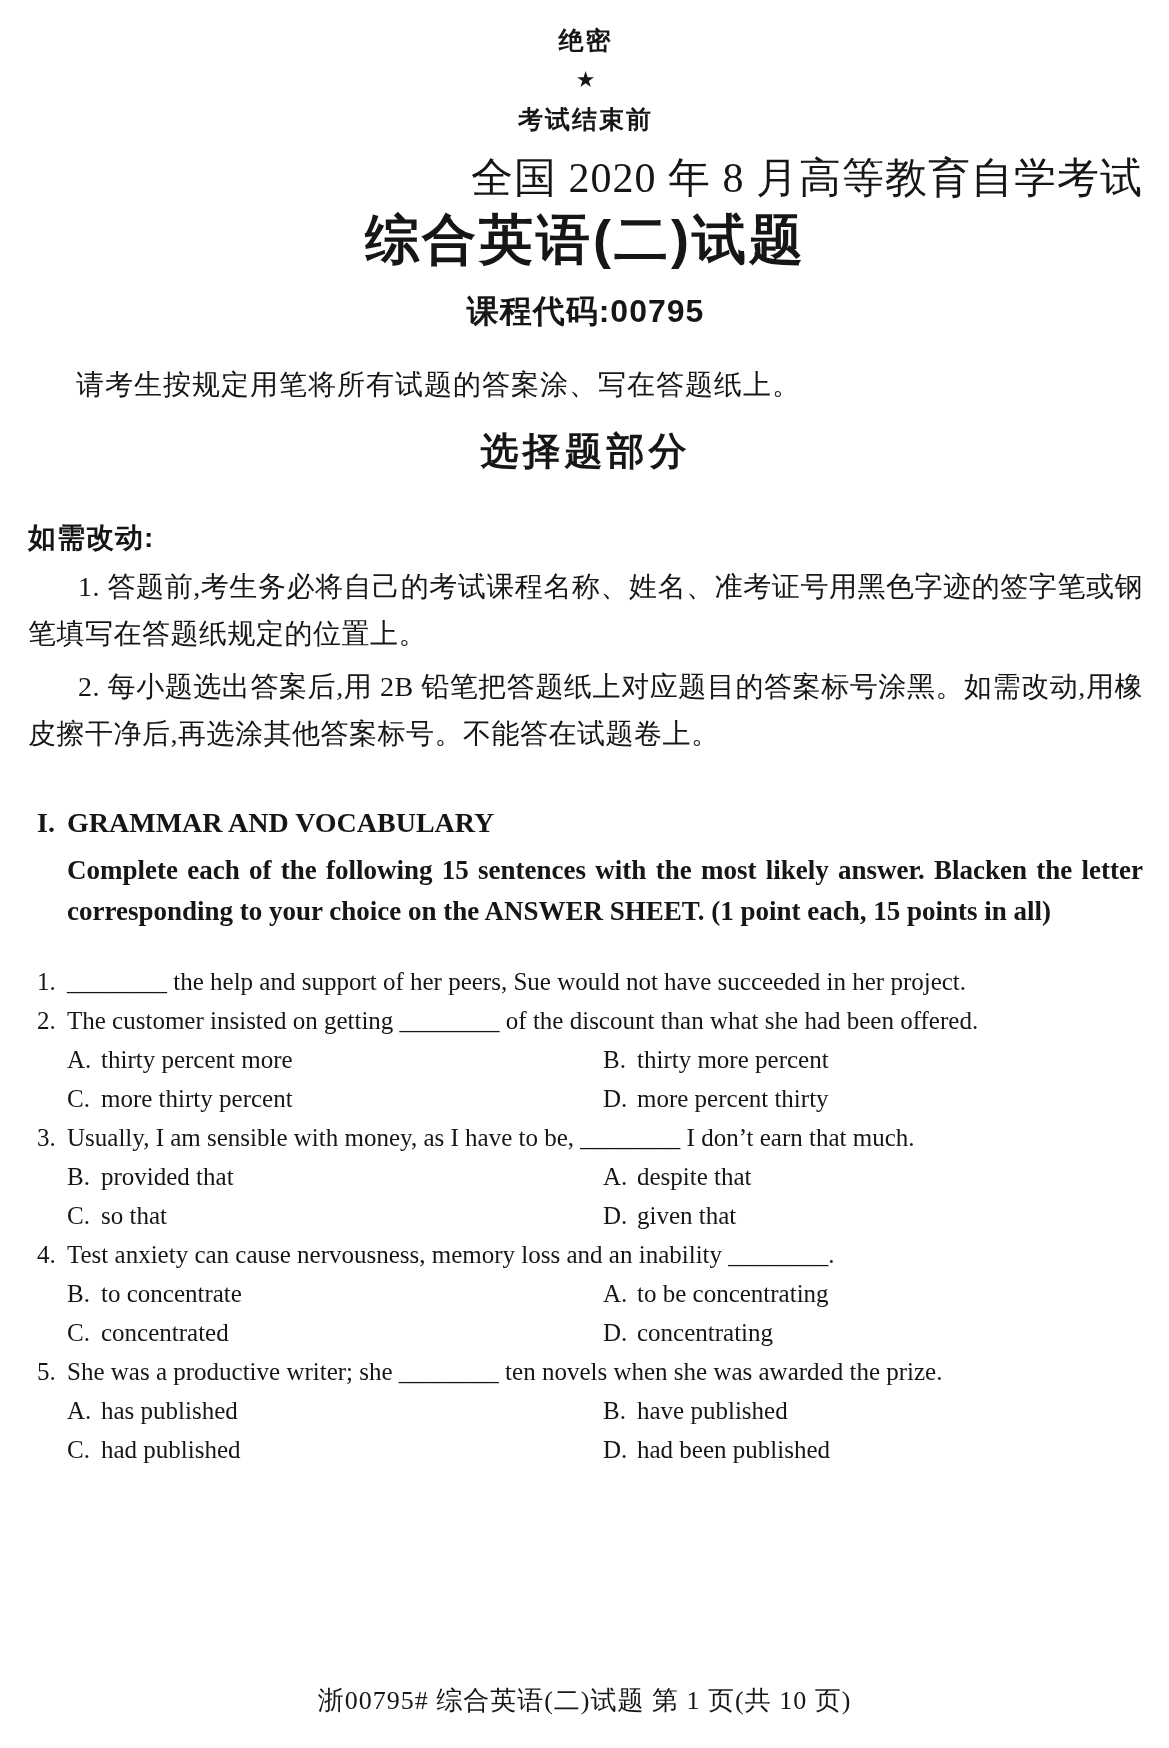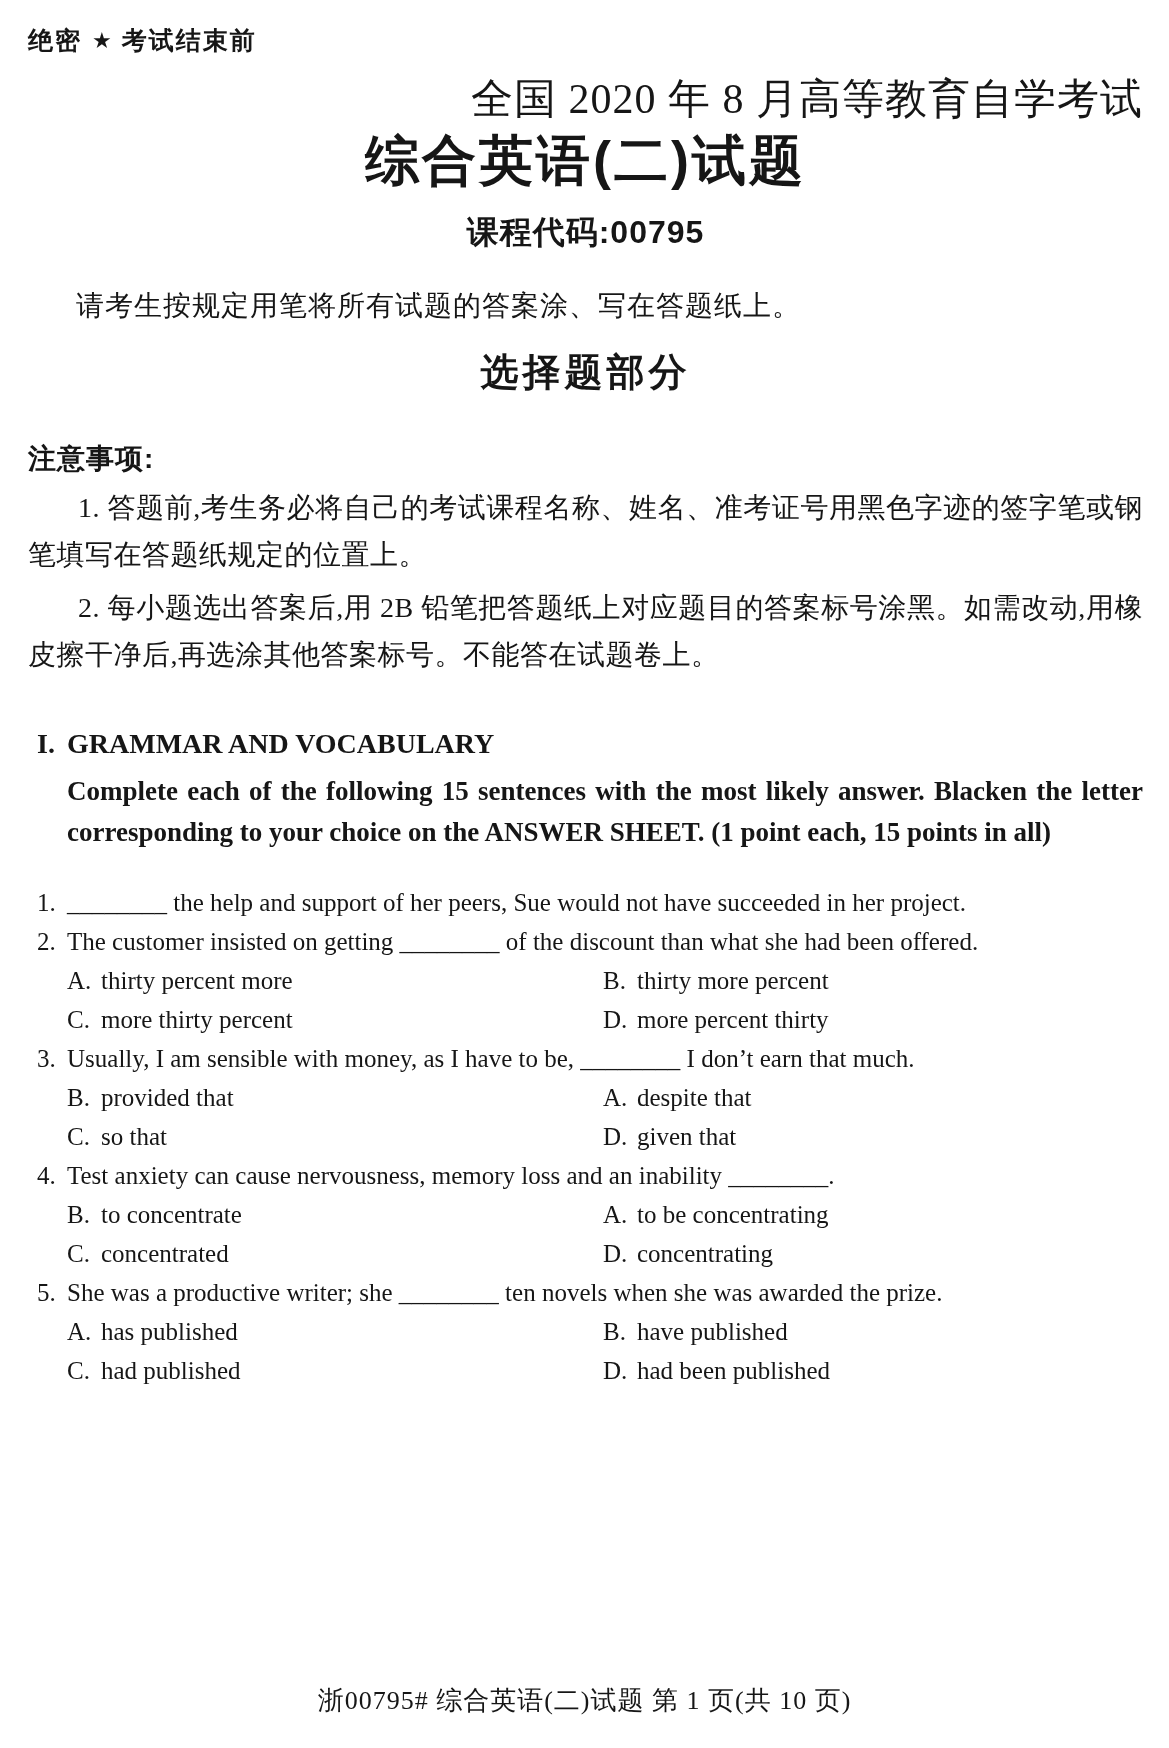--- a/index.html
+++ b/index.html
@@ -8,21 +8,21 @@
     width: 1169px;
     height: 1748px;
     margin: 0 auto;
     background: #ffffff;
     color: #161616;
     box-sizing: border-box;
     padding: 24px 26px 0 28px;
     font-family: "Liberation Serif", "DejaVu Serif", serif;
     overflow: hidden;
   }
-  .hei { font-family: "Liberation Sans", "DejaVu Sans", sans-serif; }
+  .hei { font-family: "Liberation Sans", "DejaVu Sans", sans-serif; flex-direction: column; }
 
   
   .banner {
     font-size: 25px;
     font-weight: 700;
     letter-spacing: 2px;
     display: flex;
     align-items: center;
     gap: 10px;
   }
@@ -137,21 +137,21 @@
 
   <div class="exam-title">全国 2020 年 8 月高等教育自学考试</div>
   <div class="paper-title hei">综合英语(二)试题</div>
   <div class="course-code hei">课程代码:00795</div>
 
   <p class="answer-instruction hei">请考生按规定用笔将所有试题的答案涂、写在答题纸上。</p>
 
   <div class="mcq-title hei">选择题部分</div>
 
   <div class="notes">
-    <div class="notes-heading hei">注意事项:</div>
+    <div class="notes-heading hei">如需改动:</div>
     <p class="note-item">1. 答题前,考生务必将自己的考试课程名称、姓名、准考证号用黑色字迹的签字笔或钢笔填写在答题纸规定的位置上。</p>
     <p class="note-item">2. 每小题选出答案后,用 2B 铅笔把答题纸上对应题目的答案标号涂黑。如需改动,用橡皮擦干净后,再选涂其他答案标号。不能答在试题卷上。</p>
   </div>
 
   <div class="part">
     <div class="part-heading">
       <span class="part-num">I.</span>
       <span>GRAMMAR AND VOCABULARY</span>
     </div>
     <p class="part-instructions">Complete each of the following 15 sentences with the most likely answer. Blacken the letter corresponding to your choice on the ANSWER SHEET. (1 point each, 15 points in all)</p>

